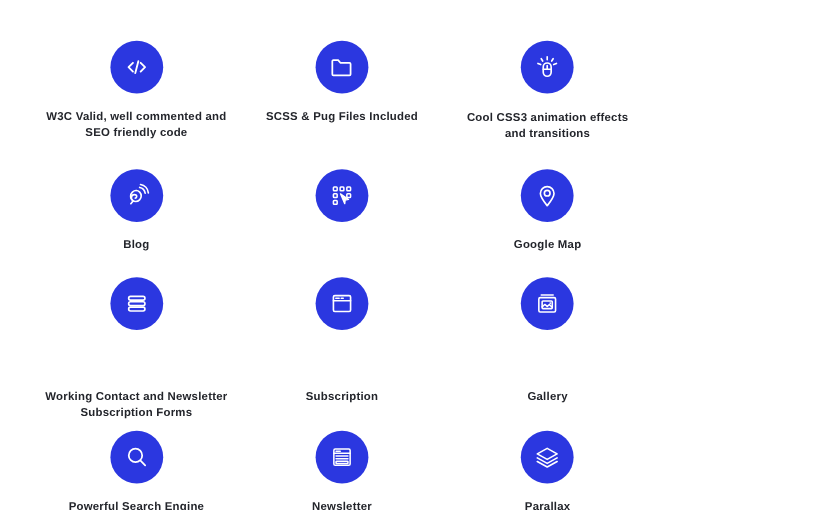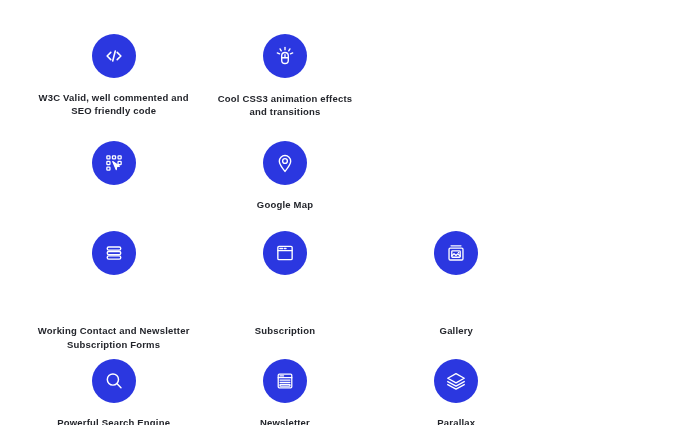--- a/index.html
+++ b/index.html
@@ -80,20 +80,28 @@
       <div class="icon-badge" style="background: rgb(43, 55, 224);">
         <svg width="22" height="22" viewBox="0 0 24 24" fill="none" stroke="#ffffff" stroke-width="1.7" stroke-linecap="round" stroke-linejoin="round">
           <polyline points="8.5,8 4.5,12 8.5,16"></polyline>
           <polyline points="15.5,8 19.5,12 15.5,16"></polyline>
           <line x1="13.4" y1="6.6" x2="10.6" y2="17.4"></line>
         </svg>
       </div>
       <div class="feature-label" style="color: rgb(35, 37, 43);">W3C Valid, well commented and SEO friendly code</div>
     </div>
 
+    <div class="feature-card col-narrow">
+      <div class="icon-badge" style="background: rgb(43, 55, 224);">
+        <svg width="22" height="22" viewBox="0 0 24 24" fill="none" stroke="#ffffff" stroke-width="1.6" stroke-linecap="round" stroke-linejoin="round">
+          <path d="M3.2 18.4V6.6a1 1 0 0 1 1-1h4.3l2 2.4h8.3a1 1 0 0 1 1 1v9.4a1 1 0 0 1-1 1H4.2a1 1 0 0 1-1-1z"></path>
+        </svg>
+      </div>
+      <div class="feature-label" style="color: rgb(35, 37, 43);">SCSS &amp; Pug Files Included</div>
+    </div>
 
     <div class="feature-card col-narrow">
       <div class="icon-badge" style="background: rgb(43, 55, 224);">
         <svg width="22" height="22" viewBox="0 0 24 24" fill="none" stroke="#ffffff" stroke-width="1.5" stroke-linecap="round" stroke-linejoin="round">
           <rect x="8.4" y="8.2" width="7.2" height="12" rx="3.6"></rect>
           <line x1="12" y1="10.6" x2="12" y2="13.6"></line>
           <path d="M8.4 13.9h7.2"></path>
           <line x1="12" y1="2.6" x2="12" y2="5.2"></line>
           <line x1="6.6" y1="4.3" x2="7.9" y2="6.4"></line>
           <line x1="17.4" y1="4.3" x2="16.1" y2="6.4"></line>
@@ -101,20 +109,31 @@
           <line x1="20.4" y1="8.6" x2="17.9" y2="9.6"></line>
         </svg>
       </div>
       <div class="feature-label" style="color: rgb(35, 37, 43); margin-top: 14px;">Cool CSS3 animation effects and transitions</div>
     </div>
 
   </div>
 
   <div class="feature-grid row-2">
 
+    <div class="feature-card">
+      <div class="icon-badge" style="background: rgb(43, 55, 224);">
+        <svg width="22" height="22" viewBox="0 0 24 24" fill="none" stroke="#ffffff" stroke-width="1.5" stroke-linecap="round" stroke-linejoin="round">
+          <path d="M11.4 7.4c-2.4 0-5 2.3-5 5.2 0 1.8 1 3.4 2.3 4.2l-2.1 2.6"></path>
+          <path d="M11.4 7.4c2.5 0 4.6 2.2 4.6 4.9 0 2.9-2.3 5.1-5 5.1-2.1 0-3.9-1.5-3.9-3.5 0-1.6 1.3-2.8 2.8-2.8 1.1 0 2 .8 2 1.8 0 .8-.6 1.4-1.3 1.4"></path>
+          <path d="M14.6 4.6c2.6.5 4.6 2.6 5 5.2"></path>
+          <path d="M15.4 1.9c3.8.7 6.7 3.8 7.1 7.6"></path>
+        </svg>
+      </div>
+      <div class="feature-label" style="color: rgb(35, 37, 43);">Blog</div>
+    </div>
 
     <div class="feature-card col-narrow">
       <div class="icon-badge" style="background: rgb(43, 55, 224);">
         <svg width="22" height="22" viewBox="0 0 24 24" fill="none" stroke="#ffffff" stroke-width="1.4" stroke-linecap="round" stroke-linejoin="round">
           <rect x="4.2" y="4.2" width="3.4" height="3.4" rx="0.7"></rect>
           <rect x="10.3" y="4.2" width="3.4" height="3.4" rx="0.7"></rect>
           <rect x="16.4" y="4.2" width="3.4" height="3.4" rx="0.7"></rect>
           <rect x="4.2" y="10.3" width="3.4" height="3.4" rx="0.7"></rect>
           <rect x="16.4" y="10.3" width="3.4" height="3.4" rx="0.7"></rect>
           <rect x="4.2" y="16.4" width="3.4" height="3.4" rx="0.7"></rect>

